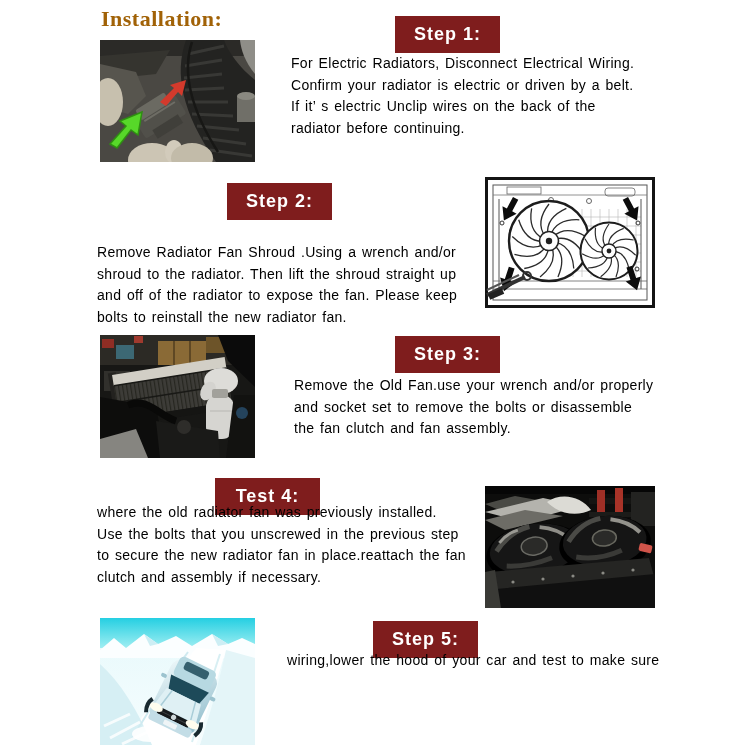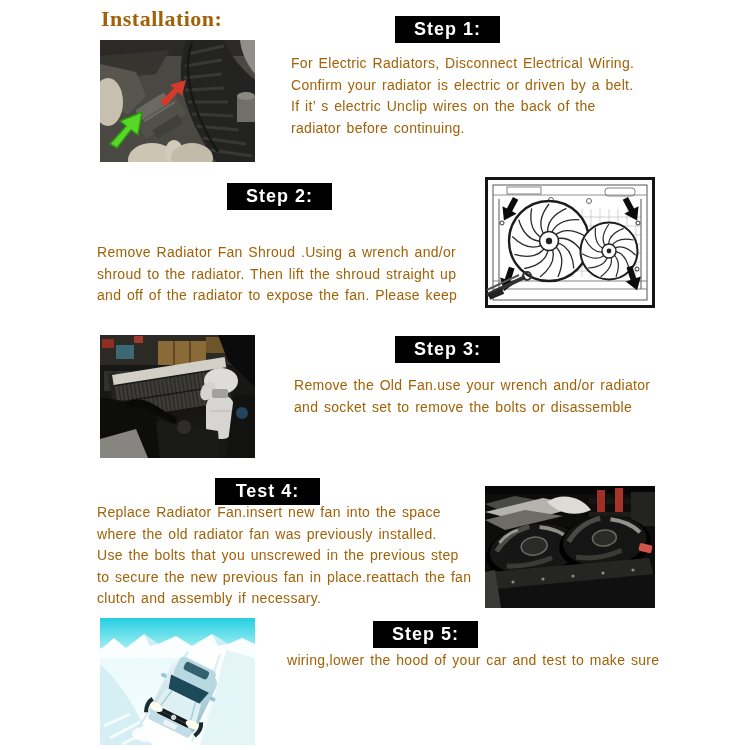--- a/index.html
+++ b/index.html
@@ -1,28 +1,28 @@
 <!DOCTYPE html>
 <html><head>
 <meta charset="utf-8">
 <style>
   * { margin:0; padding:0; box-sizing:border-box; }
   html,body { background:#ffffff; }
   body { width:750px; height:750px; font-family:"Liberation Sans", sans-serif; }
   .page { position:relative; width:750px; height:750px; background:#fff; overflow:hidden; }
   .page-title { position:absolute; left:101px; top:6px; font-size:22px; font-weight:bold; color:#a16207; letter-spacing:.5px;font-family:Liberation Serif, serif; }
-  .step-hdr { position:absolute; width:105px; height:27px; background:#000000; color:#fff;
+  .step-hdr { position:absolute; width:105px; height:37px; background:#7f1d1d; color:#fff;
               display:flex; align-items:center; justify-content:center;
               font-size:18px; font-weight:bold; letter-spacing:1px; }
   .hdr1 { left:395px; top:16px; }
   .hdr2 { left:215px; top:183px;margin-left:12px; }
   .hdr3 { left:395px; top:336px; }
   .hdr4 { left:215px; top:478px; }
   .hdr5 { left:373px; top:621px; }
-  .txt { position:absolute; font-size:14px; line-height:21.5px; color:#a16207;
+  .txt { position:absolute; font-size:14px; line-height:21.5px; color:#000000;
          letter-spacing:.3px; word-spacing:1.5px; }
   .txt div { white-space:nowrap; }
   .txt1 { left:291px; top:53px;  width:380px; }
   .txt2 { left:97px;  top:204px; width:400px;margin-top:38px; }
   .txt3 { left:294px; top:375px; width:365px; }
   .txt4 { left:97px;  top:502px; width:400px; }
   .txt5 { left:287px; top:650px; width:390px; }
   figure { position:absolute; overflow:hidden; }
   .img1 { left:100px; top:40px;  width:155px; height:122px; }
   .img2 { left:485px; top:177px; width:170px; height:131px; }
@@ -77,20 +77,21 @@
     </div>
 
   <div class="step-hdr hdr2">
     <span>Step 2:</span>
   </div>
 
   <div class="txt txt2">
       <div>Remove Radiator Fan Shroud .Using a wrench and/or</div>
       <div>shroud to the radiator. Then lift the shroud straight up</div>
       <div>and off of the radiator to expose the fan. Please keep</div>
+      <div>bolts to reinstall the new radiator fan.</div>
     </div>
 
   <figure class="img2">
     <svg viewBox="0 0 170 131" width="170" height="131">
       <rect x="1.5" y="1.5" width="167" height="128" fill="#ffffff" stroke="#141414" stroke-width="3"></rect>
       <rect x="8" y="8" width="154" height="115" fill="none" stroke="#555" stroke-width="1"></rect>
       <path d="M8 18 L162 18" stroke="#777" stroke-width=".8"></path>
       <rect x="22" y="10" width="34" height="7" fill="none" stroke="#666" stroke-width=".8"></rect>
       <rect x="120" y="11" width="30" height="8" rx="3" fill="none" stroke="#666" stroke-width=".8"></rect>
       <circle cx="66" cy="23" r="2.5" fill="none" stroke="#666"></circle>
@@ -199,33 +200,33 @@
       <path d="M56 86 L118 96 L120 123 L60 123 Z" fill="#1a1a18"></path>
       <path d="M0 104 L36 94 L48 123 L0 123 Z" fill="#868580"></path>
       <path d="M28 70 C48 62 58 80 76 86" stroke="#090908" stroke-width="7" fill="none"></path>
       <circle cx="84" cy="92" r="7" fill="#2e2d2a"></circle>
       <path d="M134 60 L155 60 L155 123 L126 123 Z" fill="#121210"></path>
       <circle cx="142" cy="78" r="6" fill="#24435c"></circle>
     </svg>
   </figure>
 
   <div class="txt txt3">
-      <div>Remove the Old Fan.use your wrench and/or radiator</div>
+      <div>Remove the Old Fan.use your wrench and/or properly</div>
       <div>and socket set to remove the bolts or disassemble</div>
+      <div>the fan clutch and fan assembly.</div>
     </div>
 
   <div class="step-hdr hdr4">
     <span>Test 4:</span>
   </div>
 
   <div class="txt txt4">
-      <div>Replace Radiator Fan.insert new fan into the space</div>
       <div>where the old radiator fan was previously installed.</div>
       <div>Use the bolts that you unscrewed in the previous step</div>
-      <div>to secure the new previous fan in place.reattach the fan</div>
+      <div>to secure the new radiator fan in place.reattach the fan</div>
       <div>clutch and assembly if necessary.</div>
     </div>
 
   <figure class="img4">
     <svg viewBox="0 0 170 122" width="170" height="122">
       <rect width="170" height="122" fill="#0d0d0c"></rect>
       <rect width="170" height="8" fill="#060606"></rect>
       <path d="M0 18 L30 10 L52 14 L14 24 Z" fill="#4a4a45"></path>
       <path d="M0 26 L58 12 L96 20 L38 36 Z" fill="#b4b3ad"></path>
       <path d="M0 34 L40 24 L78 30 L20 44 Z" fill="#6d6c66"></path>

